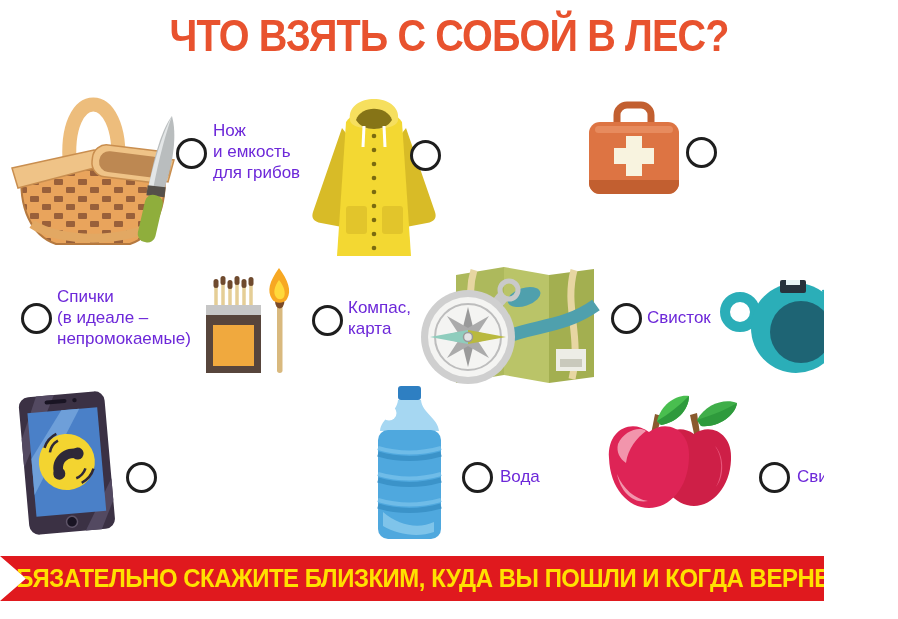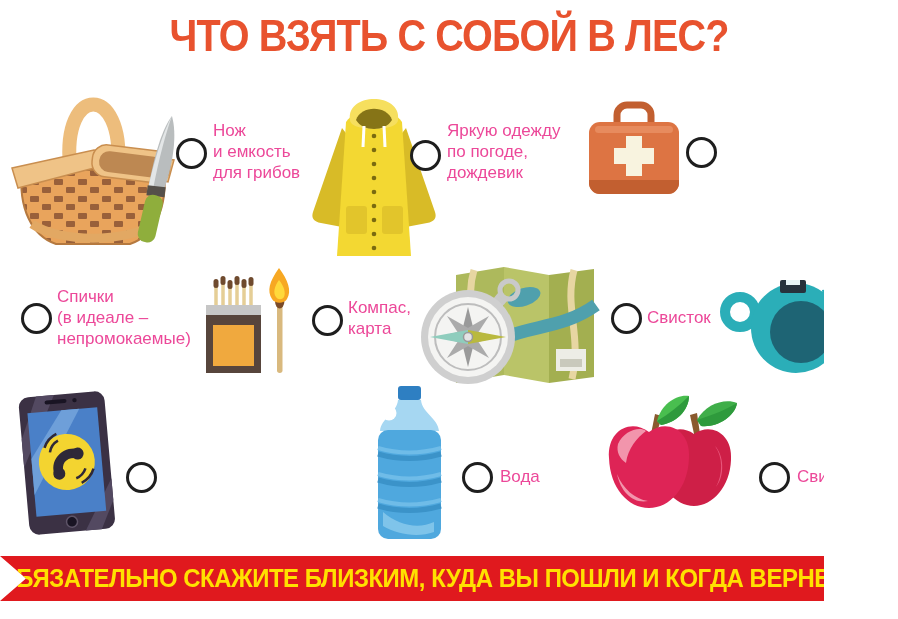--- a/index.html
+++ b/index.html
@@ -2,21 +2,21 @@
 <html><head>
 <meta charset="utf-8">
 <style>
   html,body{margin:0;padding:0;background:#fff;}
   .canvas{position:relative;width:824px;height:619px;background:#fff;overflow:hidden;
           font-family:"Liberation Sans","DejaVu Sans",sans-serif;}
   .abs{position:absolute;}
   .title{left:0;top:10px;width:898px;text-align:center;font-size:45px;font-weight:700;
          color:#E8522E;letter-spacing:-1px;transform:scaleX(0.88);transform-origin:50% 50%;
          white-space:nowrap;}
-  .item-label{font-size:17px;line-height:21px;color:#ec4899;white-space:pre-line;}
+  .item-label{font-size:17px;line-height:21px;color:#6d28d9;white-space:pre-line;}
   .checkbox{width:31px;height:31px;border:3px solid #1E1E1E;border-radius:50%;
             background:#fff;box-sizing:border-box;z-index:3;}
   .icon svg{display:block;width:100%;height:100%;}
   .banner{left:0;top:556px;width:898px;height:45px;background:#E0191E;
           clip-path:polygon(0 0,100% 0,calc(100% - 26px) 50%,100% 100%,0 100%,26px 50%);
           display:flex;align-items:center;justify-content:center;}
   .banner-text{font-size:26px;font-weight:700;color:#FFE100;letter-spacing:-0.5px;
                transform:scaleX(0.92);white-space:nowrap;}
 </style>
 </head>
@@ -74,23 +74,20 @@
           <circle cx="68" cy="92" r="2.3"></circle>
         <circle cx="68" cy="106" r="2.3"></circle>
           <circle cx="68" cy="120" r="2.3"></circle>
         <circle cx="68" cy="134" r="2.3"></circle>
           <circle cx="68" cy="148" r="2.3"></circle>
         <circle cx="68" cy="162" r="2.3"></circle>
       </g>
     </svg>
   </div>
   <div class="abs checkbox" style="left:410px;top:140px"></div>
-  <div class="abs item-label" style="left:447px;top:120px">Яркую одежду
-по погоде,
-дождевик</div>
 
   <div class="abs icon" style="left:583px;top:98px;width:102px;height:102px">
     <svg viewBox="0 0 102 102" xmlns="http://www.w3.org/2000/svg">
       <rect x="34" y="7" width="34" height="28" rx="10" fill="none" stroke="#C25F30" stroke-width="7"></rect>
       <rect x="6" y="24" width="90" height="72" rx="11" fill="#DD7443"></rect>
       <path d="M6,82 L96,82 L96,85 A11,11 0 0 1 85,96 L17,96 A11,11 0 0 1 6,85 Z" fill="#C25F30"></path>
       <rect x="12" y="28" width="78" height="7" rx="3.5" fill="#E78B5E"></rect>
       <path d="M43,38 L59,38 L59,50 L71,50 L71,66 L59,66 L59,78 L43,78 L43,66 L31,66 L31,50 L43,50 Z" fill="#F8F3DF"></path>
     </svg>
   </div>

